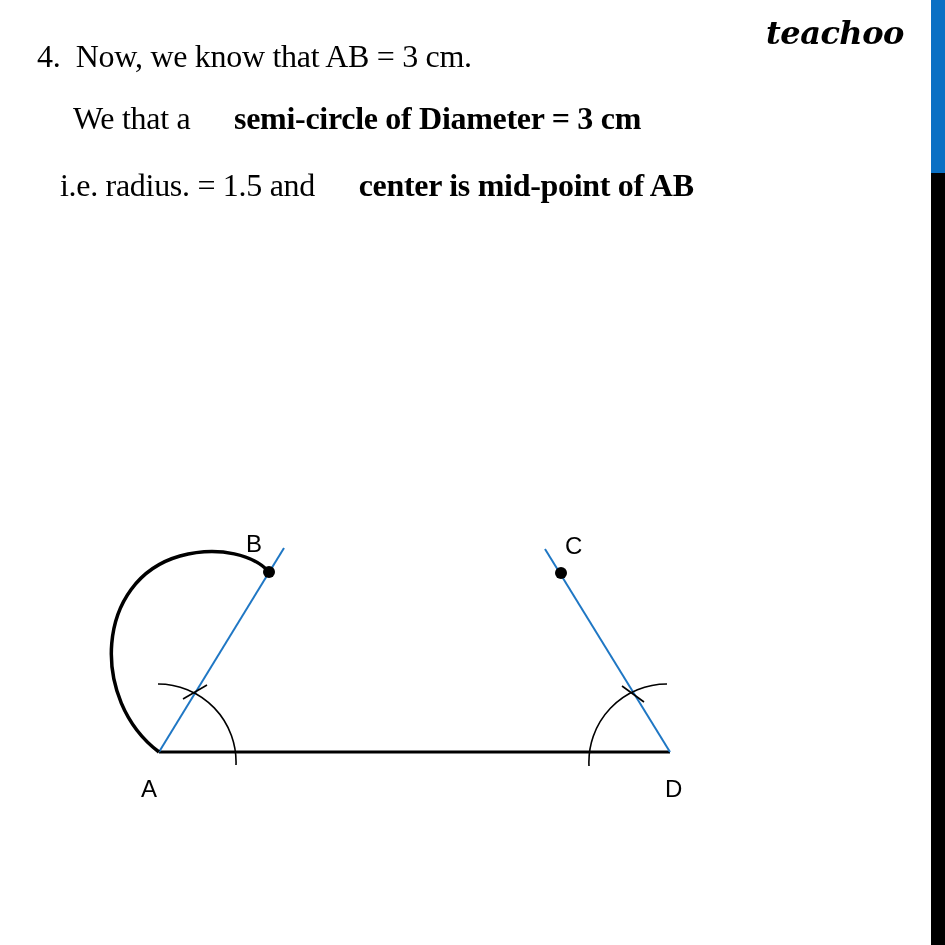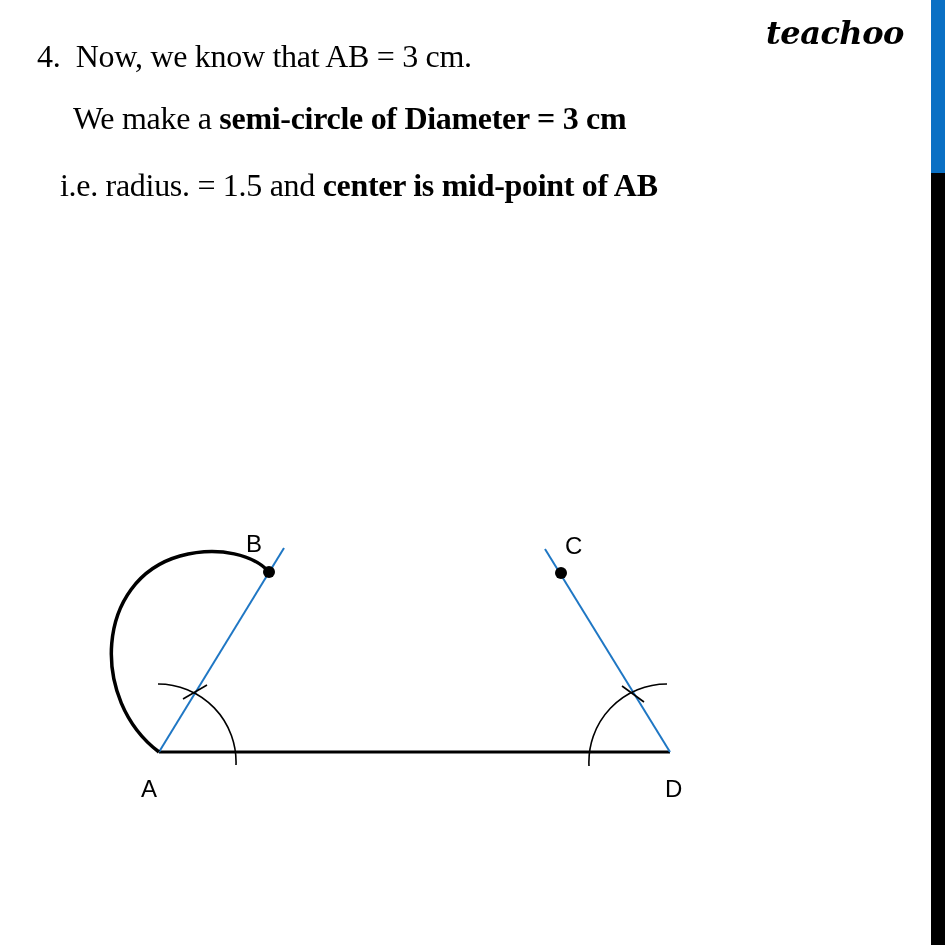--- a/index.html
+++ b/index.html
@@ -1,40 +1,40 @@
 <!DOCTYPE html>
 <html><head>
 <meta charset="utf-8">
 <style>
   html, body { margin:0; padding:0; }
   body { width:945px; height:945px; position:relative; background:#ffffff; overflow:hidden;
          font-family:"Liberation Sans", sans-serif; color:#000; }
   .line { position:absolute; font-size:32px; white-space:nowrap; letter-spacing:-0.3px;font-family:Liberation Serif, serif; }
-  .line b { font-weight:bold; }
+  .line b { font-weight:bold;margin-left:36px; }
   .logo { position:absolute; left:766px; top:14px; font-family:"DejaVu Serif", serif;
           font-weight:bold; font-style:italic; font-size:32px; letter-spacing:-0.5px; }
   .side-blue { position:absolute; left:931px; top:0; width:14px; height:173px; background:#0a70c4; }
   .side-black { position:absolute; left:931px; top:173px; width:14px; height:772px; background:#000; }
   svg.fig { position:absolute; left:0; top:0; }
   .lbl { font-family:"Liberation Sans", sans-serif; font-size:24px; fill:#000; }
 </style>
 </head>
 <body>
 
 <div class="side-blue"></div>
 <div class="side-black"></div>
 
 <div class="logo">teachoo</div>
 
 <div class="line" style="left:37px; top:38px;">
   <span>4.</span>&nbsp;
   <span>Now, we know that AB = 3 cm.</span>
 </div>
 <div class="line" style="left:73px; top:100px;">
-  <span>We make a </span><b>semi-circle of Diameter = 3 cm</b>
+  <span>We that a </span><b>semi-circle of Diameter = 3 cm</b>
 </div>
 <div class="line" style="left:60px; top:167px;">
   <span>i.e. radius. = 1.5 and </span><b>center is mid-point of AB</b>
 </div>
 
 <svg class="fig" width="945" height="945" viewBox="0 0 945 945">
 
   <line x1="159" y1="752" x2="670" y2="752" stroke="#000" stroke-width="3"></line>
 
   <line x1="159" y1="752" x2="284" y2="548" stroke="#1f77c4" stroke-width="2"></line>

